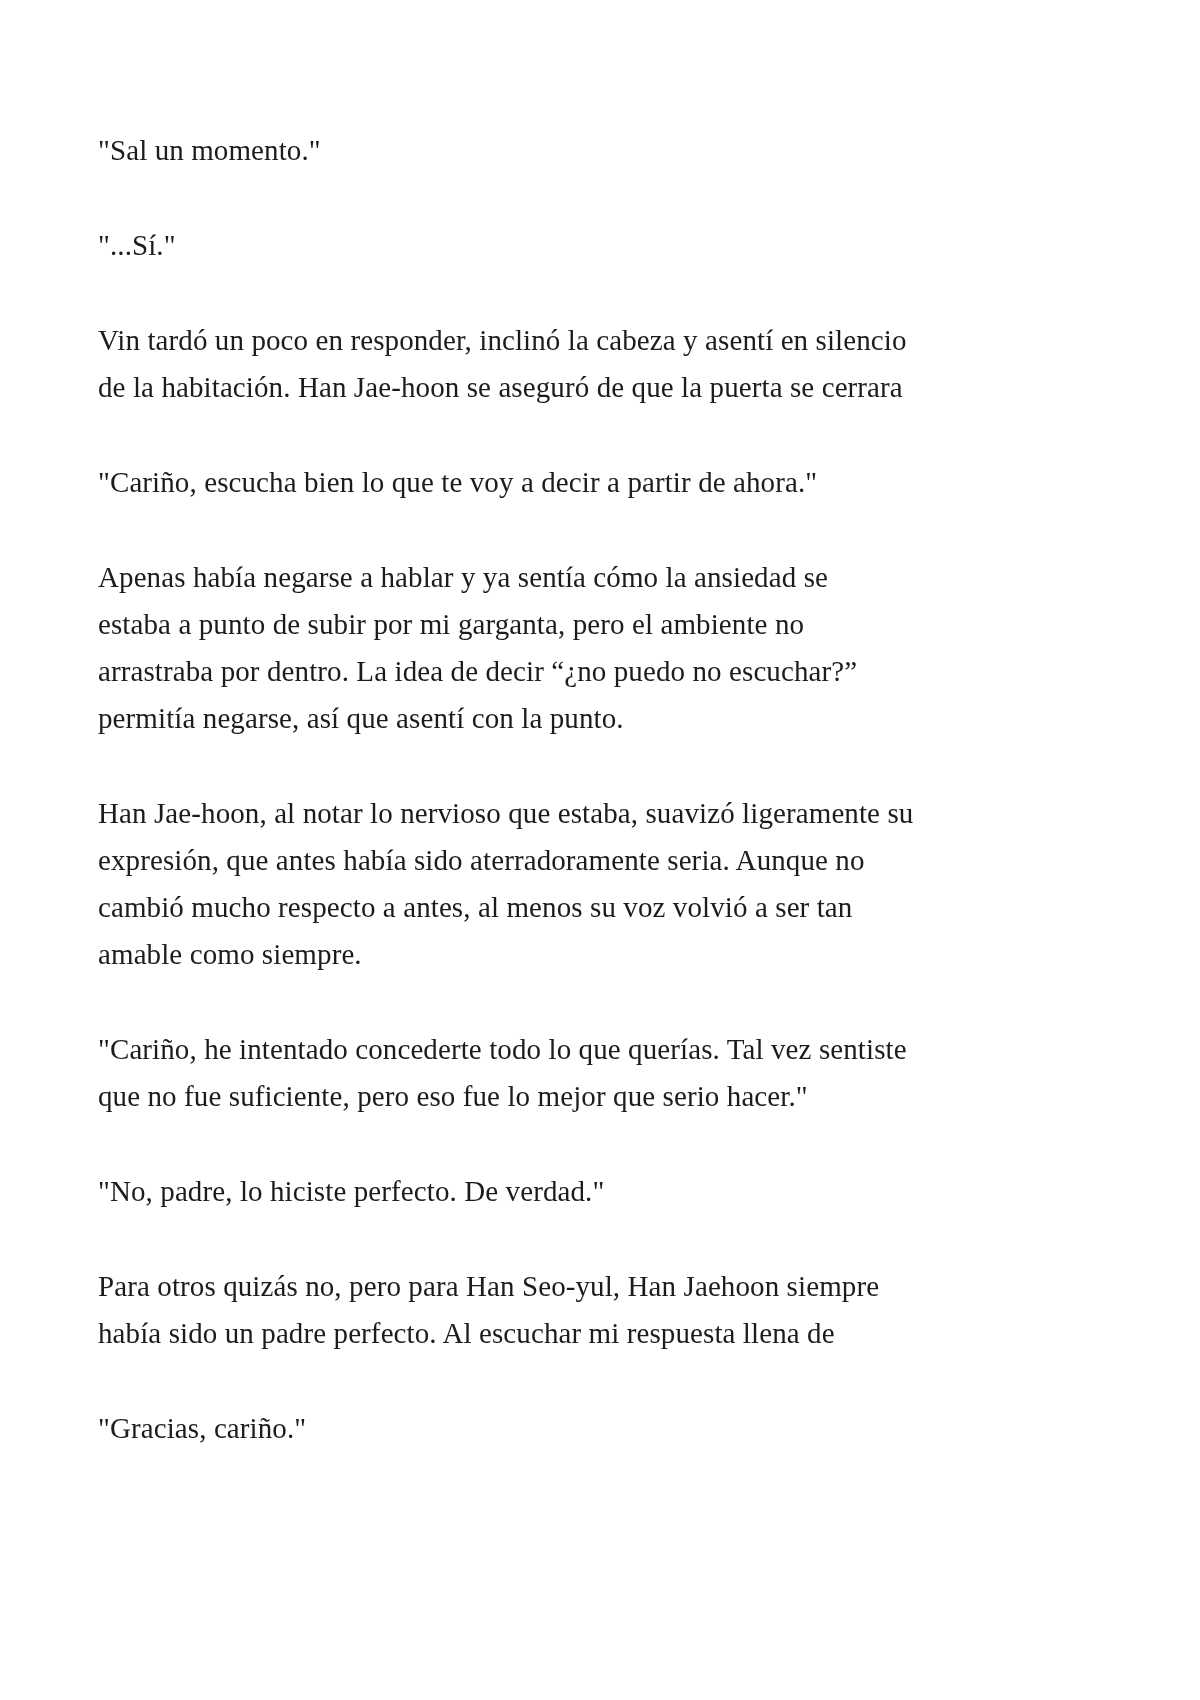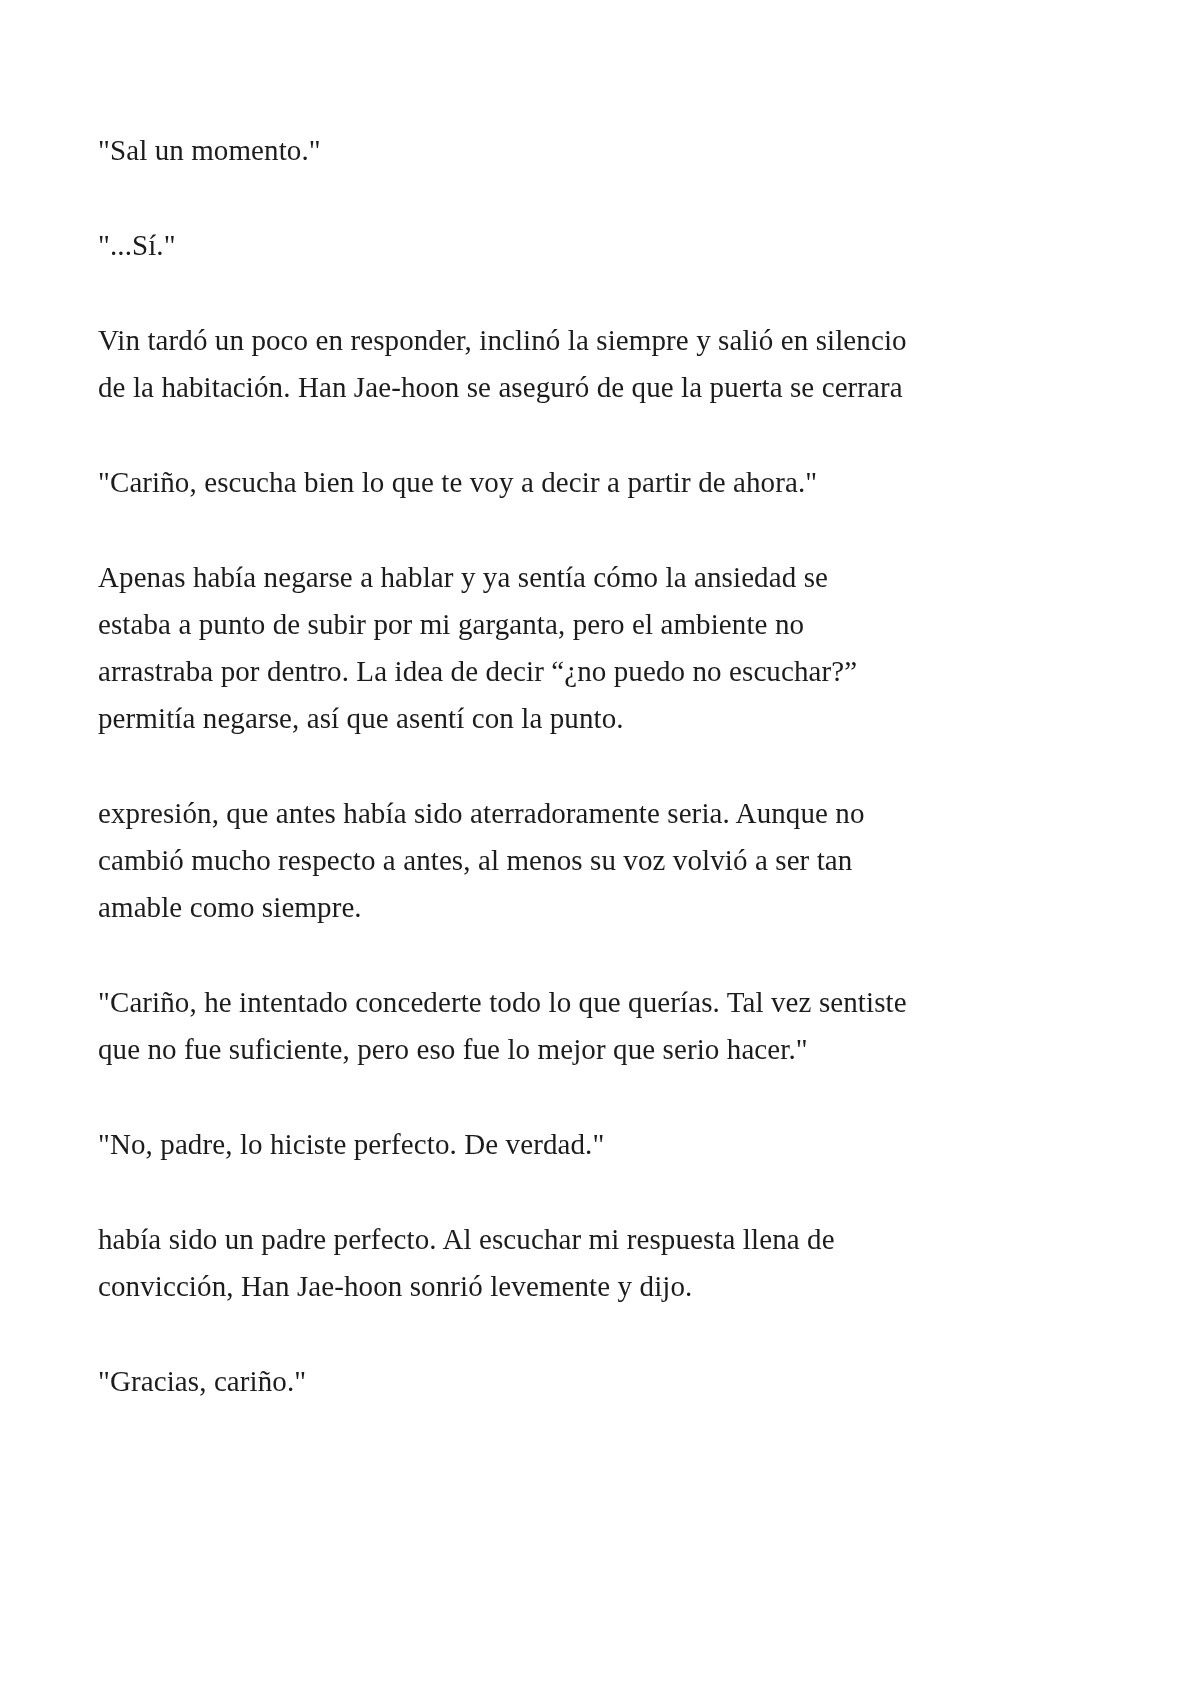--- a/index.html
+++ b/index.html
@@ -39,52 +39,53 @@
 
   <div class="paragraph">
     <div class="line">"Sal un momento."</div>
   </div>
 
   <div class="paragraph">
     <div class="line">"...Sí."</div>
   </div>
 
   <div class="paragraph">
-    <div class="line">Vin tardó un poco en responder, inclinó la siempre y salió en silencio</div>
+    <div class="line">Vin tardó un poco en responder, inclinó la cabeza y asentí en silencio</div>
     <div class="line">de la habitación. Han Jae-hoon se aseguró de que la puerta se cerrara</div>
   </div>
 
   <div class="paragraph">
     <div class="line">"Cariño, escucha bien lo que te voy a decir a partir de ahora."</div>
   </div>
 
   <div class="paragraph">
     <div class="line">Apenas había negarse a hablar y ya sentía cómo la ansiedad se</div>
     <div class="line">estaba a punto de subir por mi garganta, pero el ambiente no</div>
     <div class="line">arrastraba por dentro. La idea de decir “¿no puedo no escuchar?”</div>
     <div class="line">permitía negarse, así que asentí con la punto.</div>
   </div>
 
   <div class="paragraph">
+    <div class="line">Han Jae-hoon, al notar lo nervioso que estaba, suavizó ligeramente su</div>
     <div class="line">expresión, que antes había sido aterradoramente seria. Aunque no</div>
     <div class="line">cambió mucho respecto a antes, al menos su voz volvió a ser tan</div>
     <div class="line">amable como siempre.</div>
   </div>
 
   <div class="paragraph">
     <div class="line">"Cariño, he intentado concederte todo lo que querías. Tal vez sentiste</div>
     <div class="line">que no fue suficiente, pero eso fue lo mejor que serio hacer."</div>
   </div>
 
   <div class="paragraph">
     <div class="line">"No, padre, lo hiciste perfecto. De verdad."</div>
   </div>
 
   <div class="paragraph">
+    <div class="line">Para otros quizás no, pero para Han Seo-yul, Han Jaehoon siempre</div>
     <div class="line">había sido un padre perfecto. Al escuchar mi respuesta llena de</div>
-    <div class="line">convicción, Han Jae-hoon sonrió levemente y dijo.</div>
   </div>
 
   <div class="paragraph">
     <div class="line">"Gracias, cariño."</div>
   </div>
 
 </div>
 
 </body></html>

